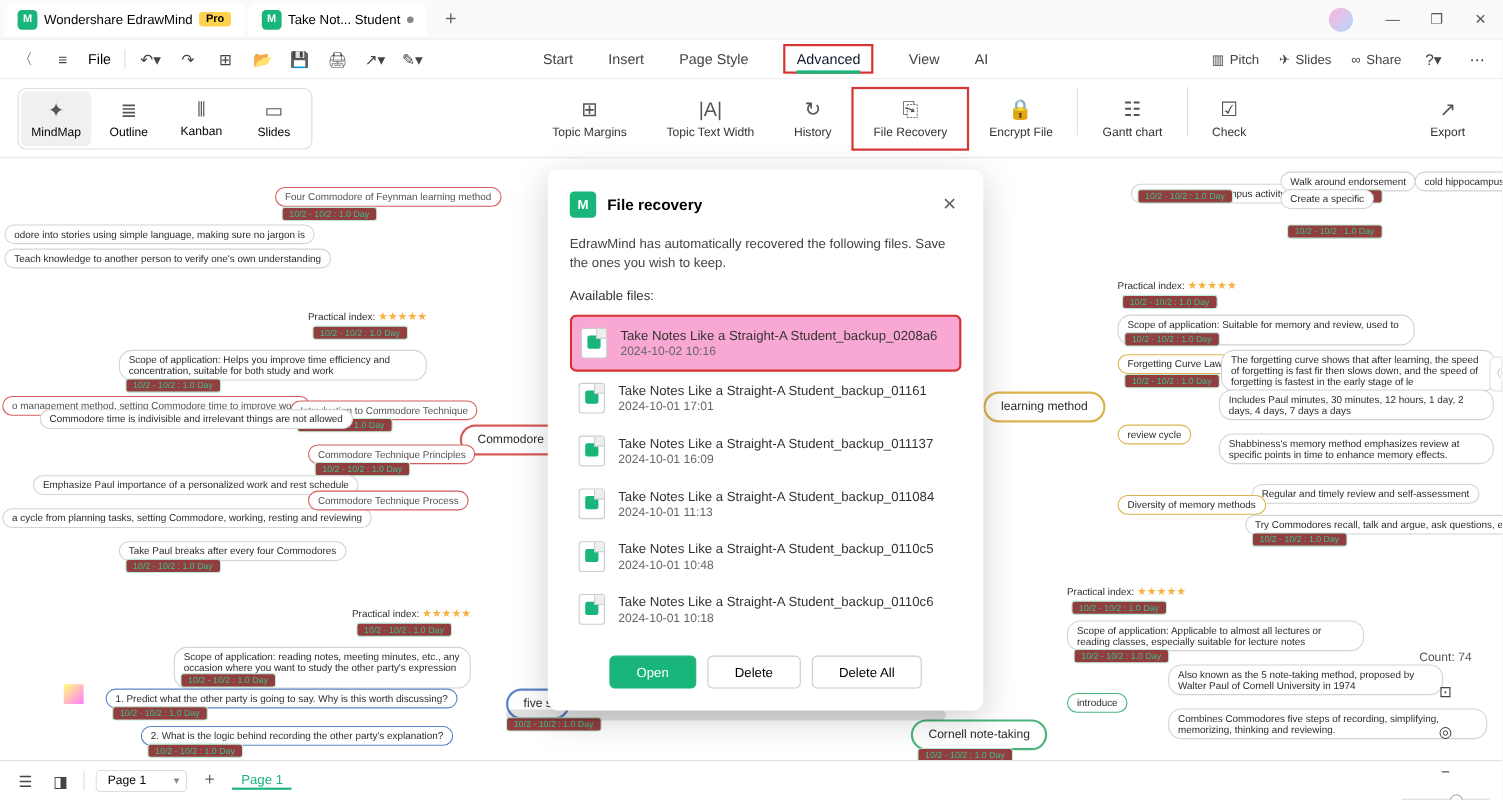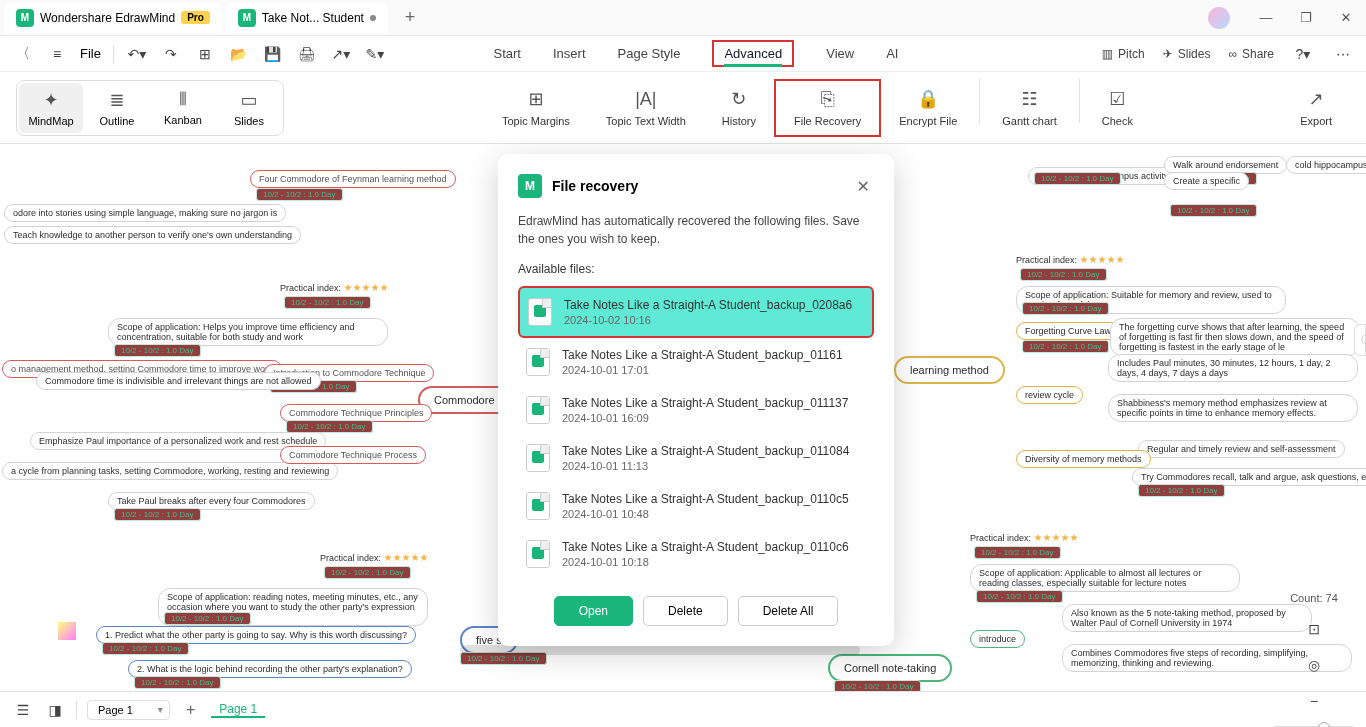--- a/index.html
+++ b/index.html
@@ -55,21 +55,21 @@
 
 
 .modal { position: absolute; top: 154px; left: 498px; width: 396px; background: #fff; border-radius: 10px; box-shadow: 0 8px 32px rgba(0,0,0,0.18); z-index: 100; padding: 20px 4px 20px 20px; }
 .modal-header { display: flex; align-items: center; gap: 10px; margin-bottom: 14px; padding-right: 20px; }
 .modal-title { font-size: 14px; font-weight: 600; }
 .modal-close { margin-left: auto; font-size: 16px; color: #666; cursor: pointer; }
 .modal-desc { font-size: 12px; color: #444; line-height: 1.5; margin-bottom: 14px; padding-right: 20px; }
 .modal-label { font-size: 12px; color: #333; margin-bottom: 10px; }
 .file-list { max-height: 300px; overflow-y: auto; padding-right: 16px; }
 .file-item { display: flex; gap: 12px; padding: 10px 8px; border-radius: 6px; cursor: pointer; }
-.file-item.selected { border: 2px solid #d63333; background: #5eead4; }
+.file-item.selected { border: 2px solid #d63333; background: #f9a8d4; }
 .file-icon { width: 24px; height: 28px; background: #fff; border: 1px solid #ccc; border-radius: 3px; position: relative; flex-shrink: 0; }
 .file-icon::before { content: ''; position: absolute; top: 6px; left: 5px; width: 12px; height: 12px; background: #19b57a; border-radius: 2px; }
 .file-icon::after { content: ''; position: absolute; top: 0; right: 0; width: 8px; height: 8px; background: #eee; border-left: 1px solid #ccc; border-bottom: 1px solid #ccc; }
 .file-info { flex: 1; }
 .file-name { font-size: 12px; color: #333; margin-bottom: 2px; }
 .file-date { font-size: 11px; color: #666; }
 .modal-actions { display: flex; gap: 10px; justify-content: center; margin-top: 18px; padding-right: 16px; }
 .btn { padding: 7px 24px; border-radius: 5px; font-size: 12px; cursor: pointer; border: 1px solid #ccc; background: #fff; }
 .btn.primary { background: #19b57a; color: #fff; border-color: #19b57a; }
 

